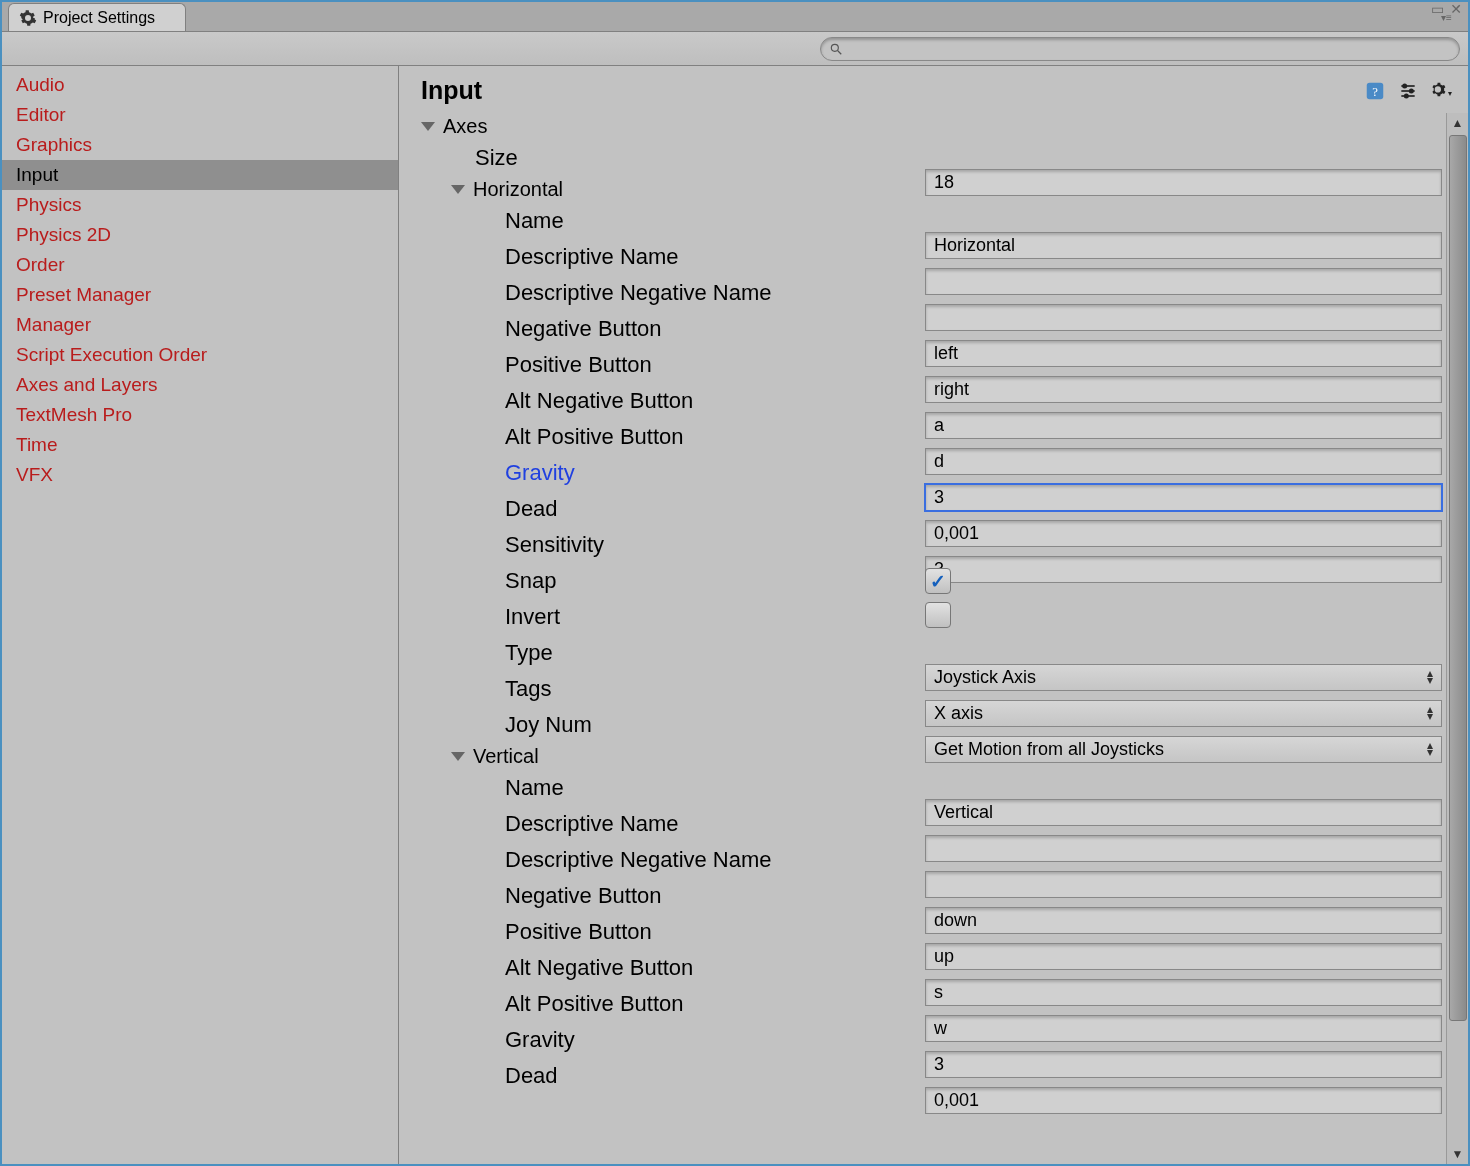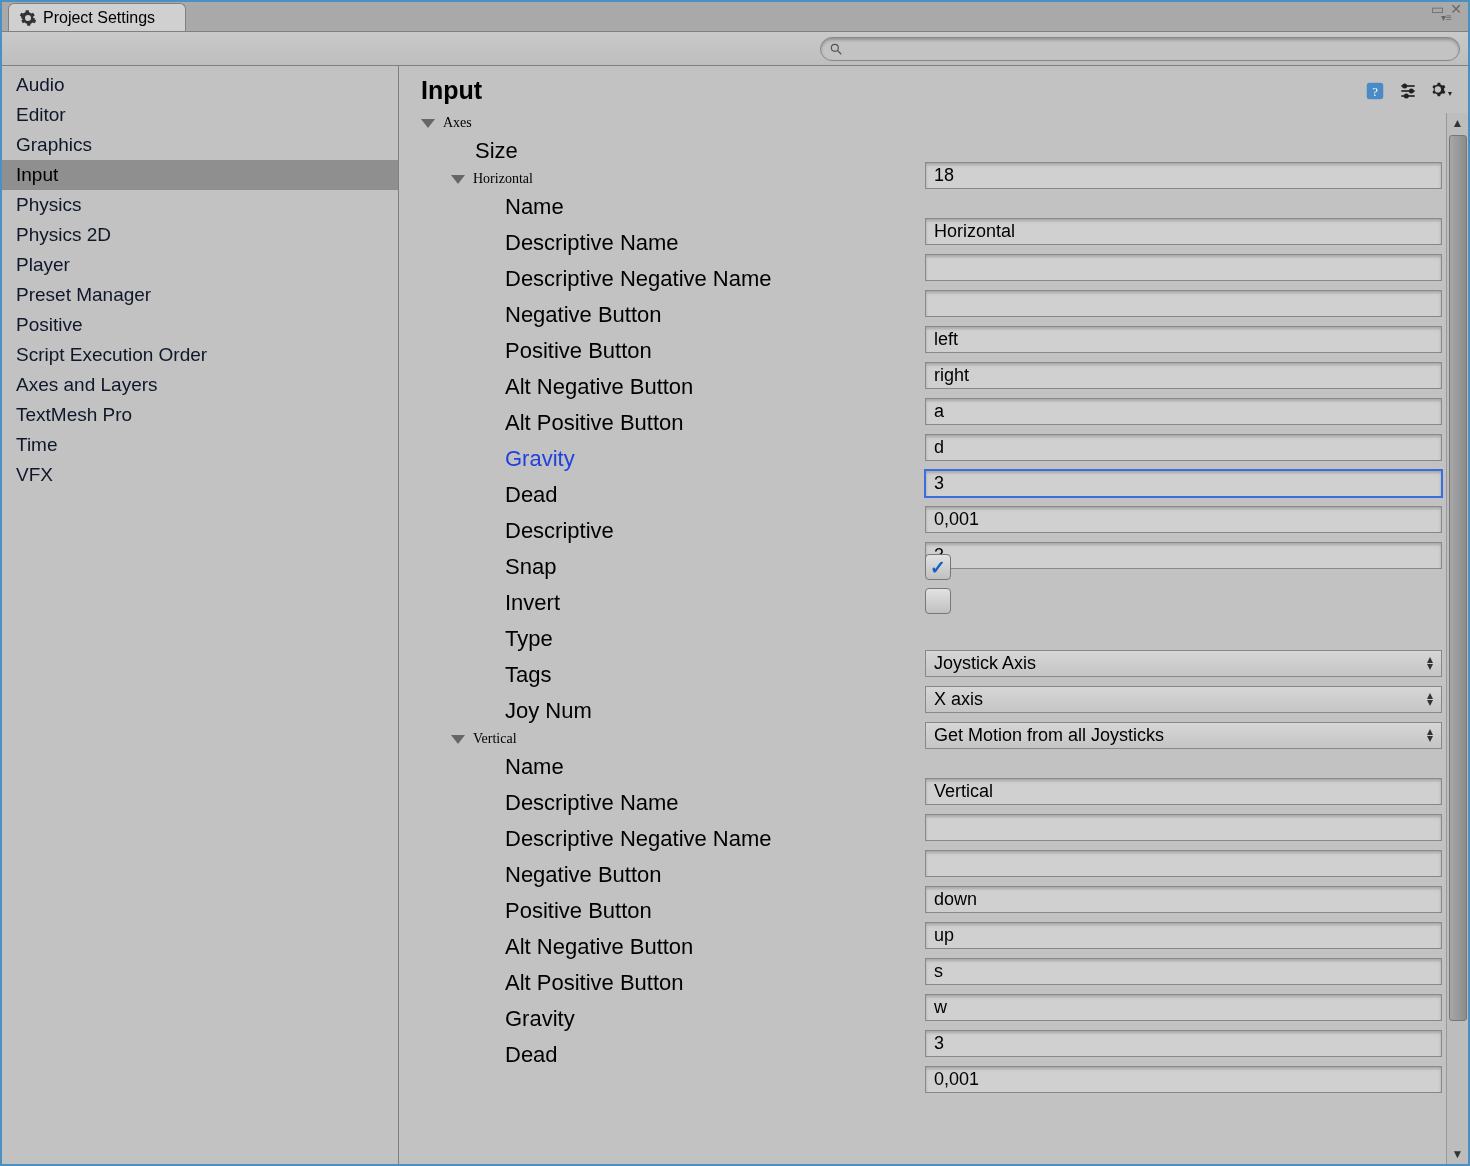--- a/index.html
+++ b/index.html
@@ -92,21 +92,21 @@
   .sidebar {
     width: 397px;
     border-right: 1px solid #808080;
     background: #c2c2c2;
     padding-top: 4px;
   }
   .sidebar-item {
     padding: 4px 14px;
     font-size: 19px;
     cursor: default;
-    color: #0f172a;
+    color: #b91c1c;
   }
   .sidebar-item.selected {
     background: #8f8f8f;
     color: #000;
   }
 
   
   .content {
     flex: 1;
     display: flex;
@@ -177,23 +177,22 @@
     border-radius: 3px;
   }
 
   
   .foldout {
   }
   .foldout-header {
     display: flex;
     align-items: center;
     gap: 4px;
-    font-size: 14px;
+    font-size: 20px;
     padding: 2px 0;
-    font-family: Liberation Serif, serif;
   }
   .triangle {
     width: 0; height: 0;
     border-left: 7px solid transparent;
     border-right: 7px solid transparent;
     border-top: 9px solid #666;
     display:inline-block;
     margin-right: 4px;
   }
   .indent-1 { margin-left: 30px; }
@@ -303,23 +302,23 @@
 <div class="main">
 
   <div class="sidebar" id="sidebar">
 
   <div class="sidebar-item">Audio</div>
       <div class="sidebar-item">Editor</div>
       <div class="sidebar-item">Graphics</div>
       <div class="sidebar-item selected">Input</div>
       <div class="sidebar-item">Physics</div>
       <div class="sidebar-item">Physics 2D</div>
-      <div class="sidebar-item">Player</div>
+      <div class="sidebar-item">Order</div>
       <div class="sidebar-item">Preset Manager</div>
-      <div class="sidebar-item">Positive</div>
+      <div class="sidebar-item">Manager</div>
       <div class="sidebar-item">Script Execution Order</div>
       <div class="sidebar-item">Axes and Layers</div>
       <div class="sidebar-item">TextMesh Pro</div>
       <div class="sidebar-item">Time</div>
       <div class="sidebar-item">VFX</div>
     </div>
 
   <div class="content">
     <div class="content-header">
       <div class="content-title">Input</div>
@@ -400,21 +399,21 @@
               </div>
               <div class="prop-row">
                 <div class="prop-label highlight">Gravity</div>
                 <div class="prop-value"><input class="text-field selected" value="3" style=""></div>
               </div>
               <div class="prop-row">
                 <div class="prop-label">Dead</div>
                 <div class="prop-value"><input class="text-field" value="0,001" style=""></div>
               </div>
               <div class="prop-row">
-                <div class="prop-label">Descriptive</div>
+                <div class="prop-label">Sensitivity</div>
                 <div class="prop-value"><input class="text-field" value="3" style=""></div>
               </div>
               <div class="prop-row">
                 <div class="prop-label">Snap</div>
                 <div class="prop-value"><span class="checkbox checked"></span></div>
               </div>
               <div class="prop-row">
                 <div class="prop-label">Invert</div>
                 <div class="prop-value"><span class="checkbox"></span></div>
               </div>

